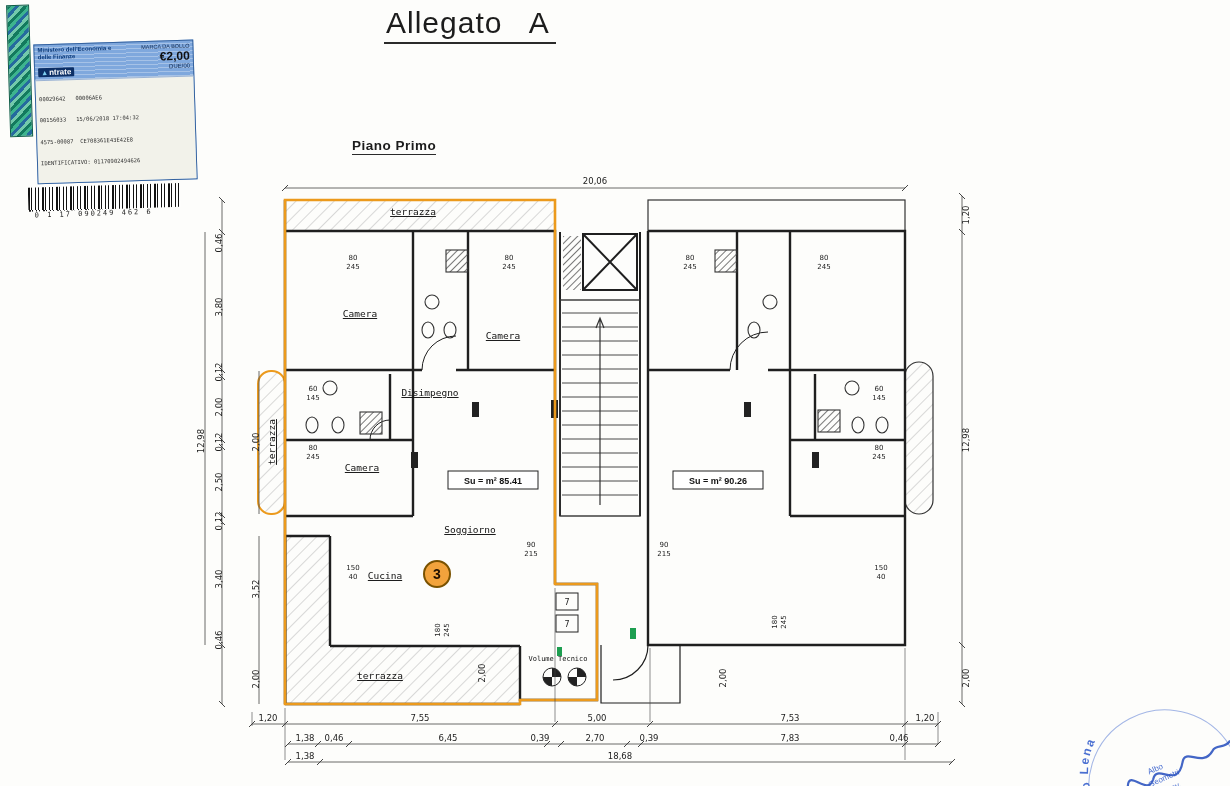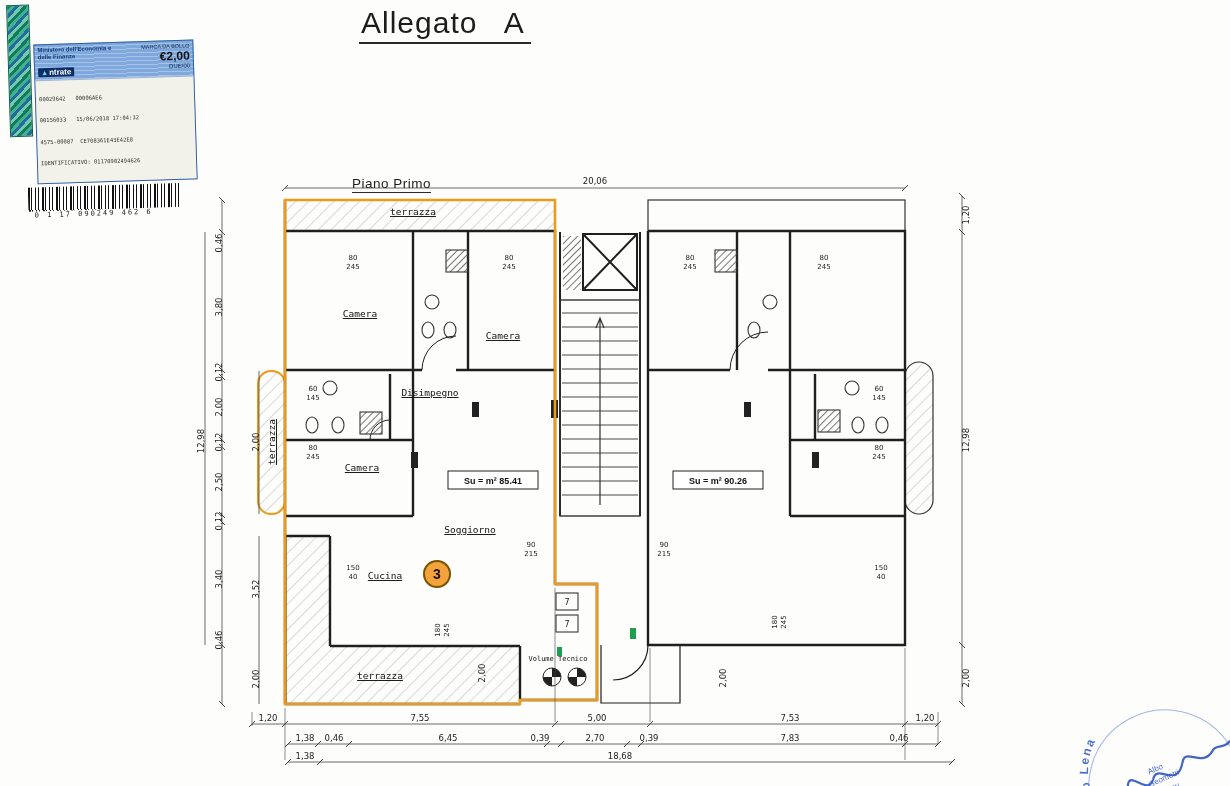--- a/index.html
+++ b/index.html
@@ -1,22 +1,22 @@
 <!DOCTYPE html>
 <html><head>
 <meta charset="utf-8">
 <style>
   body{margin:0;background:#888;}
   .page{position:relative;width:1230px;height:786px;background:#fdfdfb;overflow:hidden;
         font-family:"Liberation Sans",sans-serif;color:#1c1c1c;}
   
-  .title{position:absolute;left:359px;top:6px;font-size:30px;letter-spacing:1px;
+  .title{position:absolute;left:384px;top:6px;font-size:30px;letter-spacing:1px;
          border-bottom:2px solid #2a2a2a;padding:0 6px 2px 2px;white-space:pre;}
-  .subtitle{position:absolute;left:352px;top:138px;font-size:13.5px;font-weight:normal;
-            letter-spacing:.5px;border-bottom:1.5px solid #2a2a2a;padding-bottom:1px;margin-top:38px;}
+  .subtitle{position:absolute;left:352px;top:138px;font-size:13.5px;font-weight:bold;
+            letter-spacing:.5px;border-bottom:1.5px solid #2a2a2a;padding-bottom:1px;}
   
   .bollo{position:absolute;left:14px;top:42px;width:195px;transform:rotate(-1.8deg);}
   .holo{position:absolute;left:-4px;top:-40px;width:21px;height:130px;
         background:repeating-linear-gradient(135deg,#137a5e 0 3px,#3db48e 3px 6px,#256a9e 6px 9px,#73c9ab 9px 12px);
         border:1px solid #0d5c46;}
   .bollo-body{margin-left:22px;width:158px;border:1px solid #35629e;
         background:#7fa8dd;}
   .bollo-top{display:flex;justify-content:space-between;padding:2px 3px 1px 3px;
         background:repeating-linear-gradient(0deg,rgba(255,255,255,.30) 0 1px,rgba(255,255,255,0) 1px 4px);}
   .bollo-left{width:88px;}

